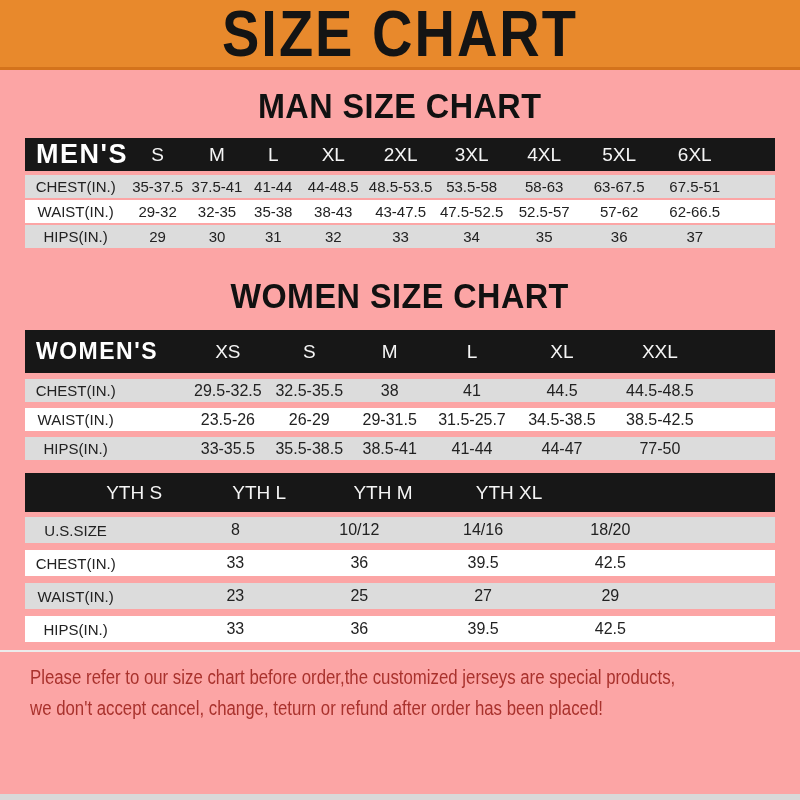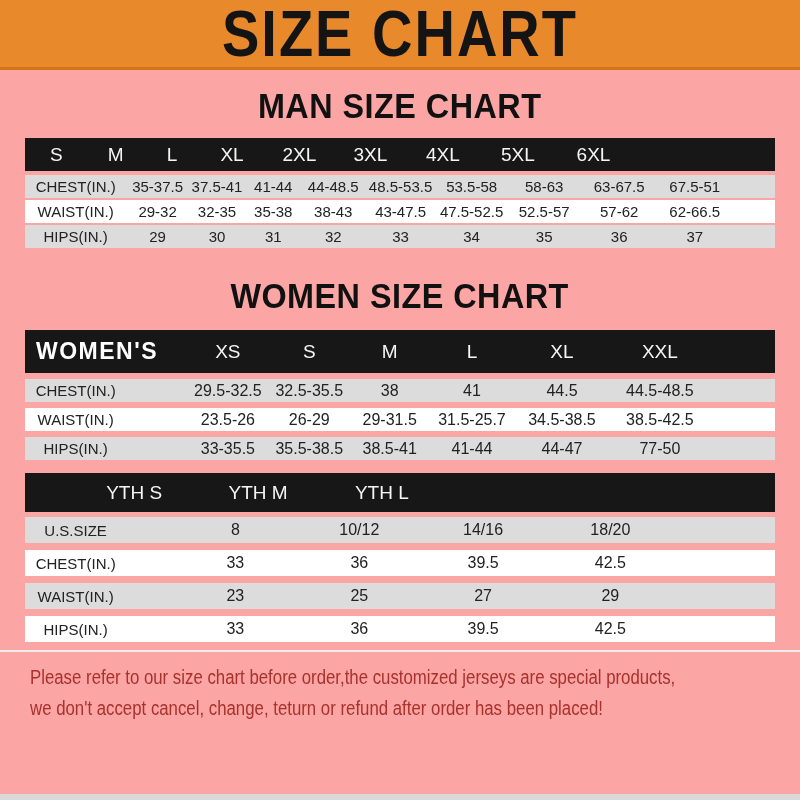--- a/index.html
+++ b/index.html
@@ -73,20 +73,21 @@
   <div class="banner">
     <span class="banner-title">SIZE CHART</span>
   </div>
 
   <div>
     <div class="section-heading h-men">
       <span>MAN SIZE CHART</span>
     </div>
     <div class="sizetable t-men">
         <div class="trow thead">
+          <div class="hlabel" style="width: 13.5%;">MEN'S</div>
           <div class="hsize" style="width: 8.35%;">S</div>
           <div class="hsize" style="width: 7.5%;">M</div>
           <div class="hsize" style="width: 7.5%;">L</div>
           <div class="hsize" style="width: 8.5%;">XL</div>
           <div class="hsize" style="width: 9.45%;">2XL</div>
           <div class="hsize" style="width: 9.5%;">3XL</div>
           <div class="hsize" style="width: 9.85%;">4XL</div>
           <div class="hsize" style="width: 10.15%;">5XL</div>
           <div class="hsize" style="width: 10%;">6XL</div>
         </div>
@@ -175,22 +176,23 @@
           <div class="cell" style="width: 13.4%;">77-50</div>
         </div>
       </div>
   </div>
 
   <div>
     <div class="sizetable t-youth">
         <div class="trow thead">
           <div class="spacer" style="width: 6.2%;"></div>
           <div class="hsize" style="width: 16.7%;">YTH S</div>
+          <div class="hsize" style="width: 16.65%;">YTH L</div>
           <div class="hsize" style="width: 16.35%;">YTH M</div>
-          <div class="hsize" style="width: 16.65%;">YTH L</div>
+          <div class="hsize" style="width: 17.3%;">YTH XL</div>
         </div>
         <div class="trow tbodyrow row-a">
           <div class="rlabel" style="width: 13.5%;">U.S.SIZE</div>
           <div class="spacer" style="width: 6.2%;"></div>
           <div class="cell" style="width: 16.7%;">8</div>
           <div class="cell" style="width: 16.35%;">10/12</div>
           <div class="cell" style="width: 16.65%;">14/16</div>
           <div class="cell" style="width: 17.3%;">18/20</div>
         </div>
         <div class="trow tbodyrow row-b">

